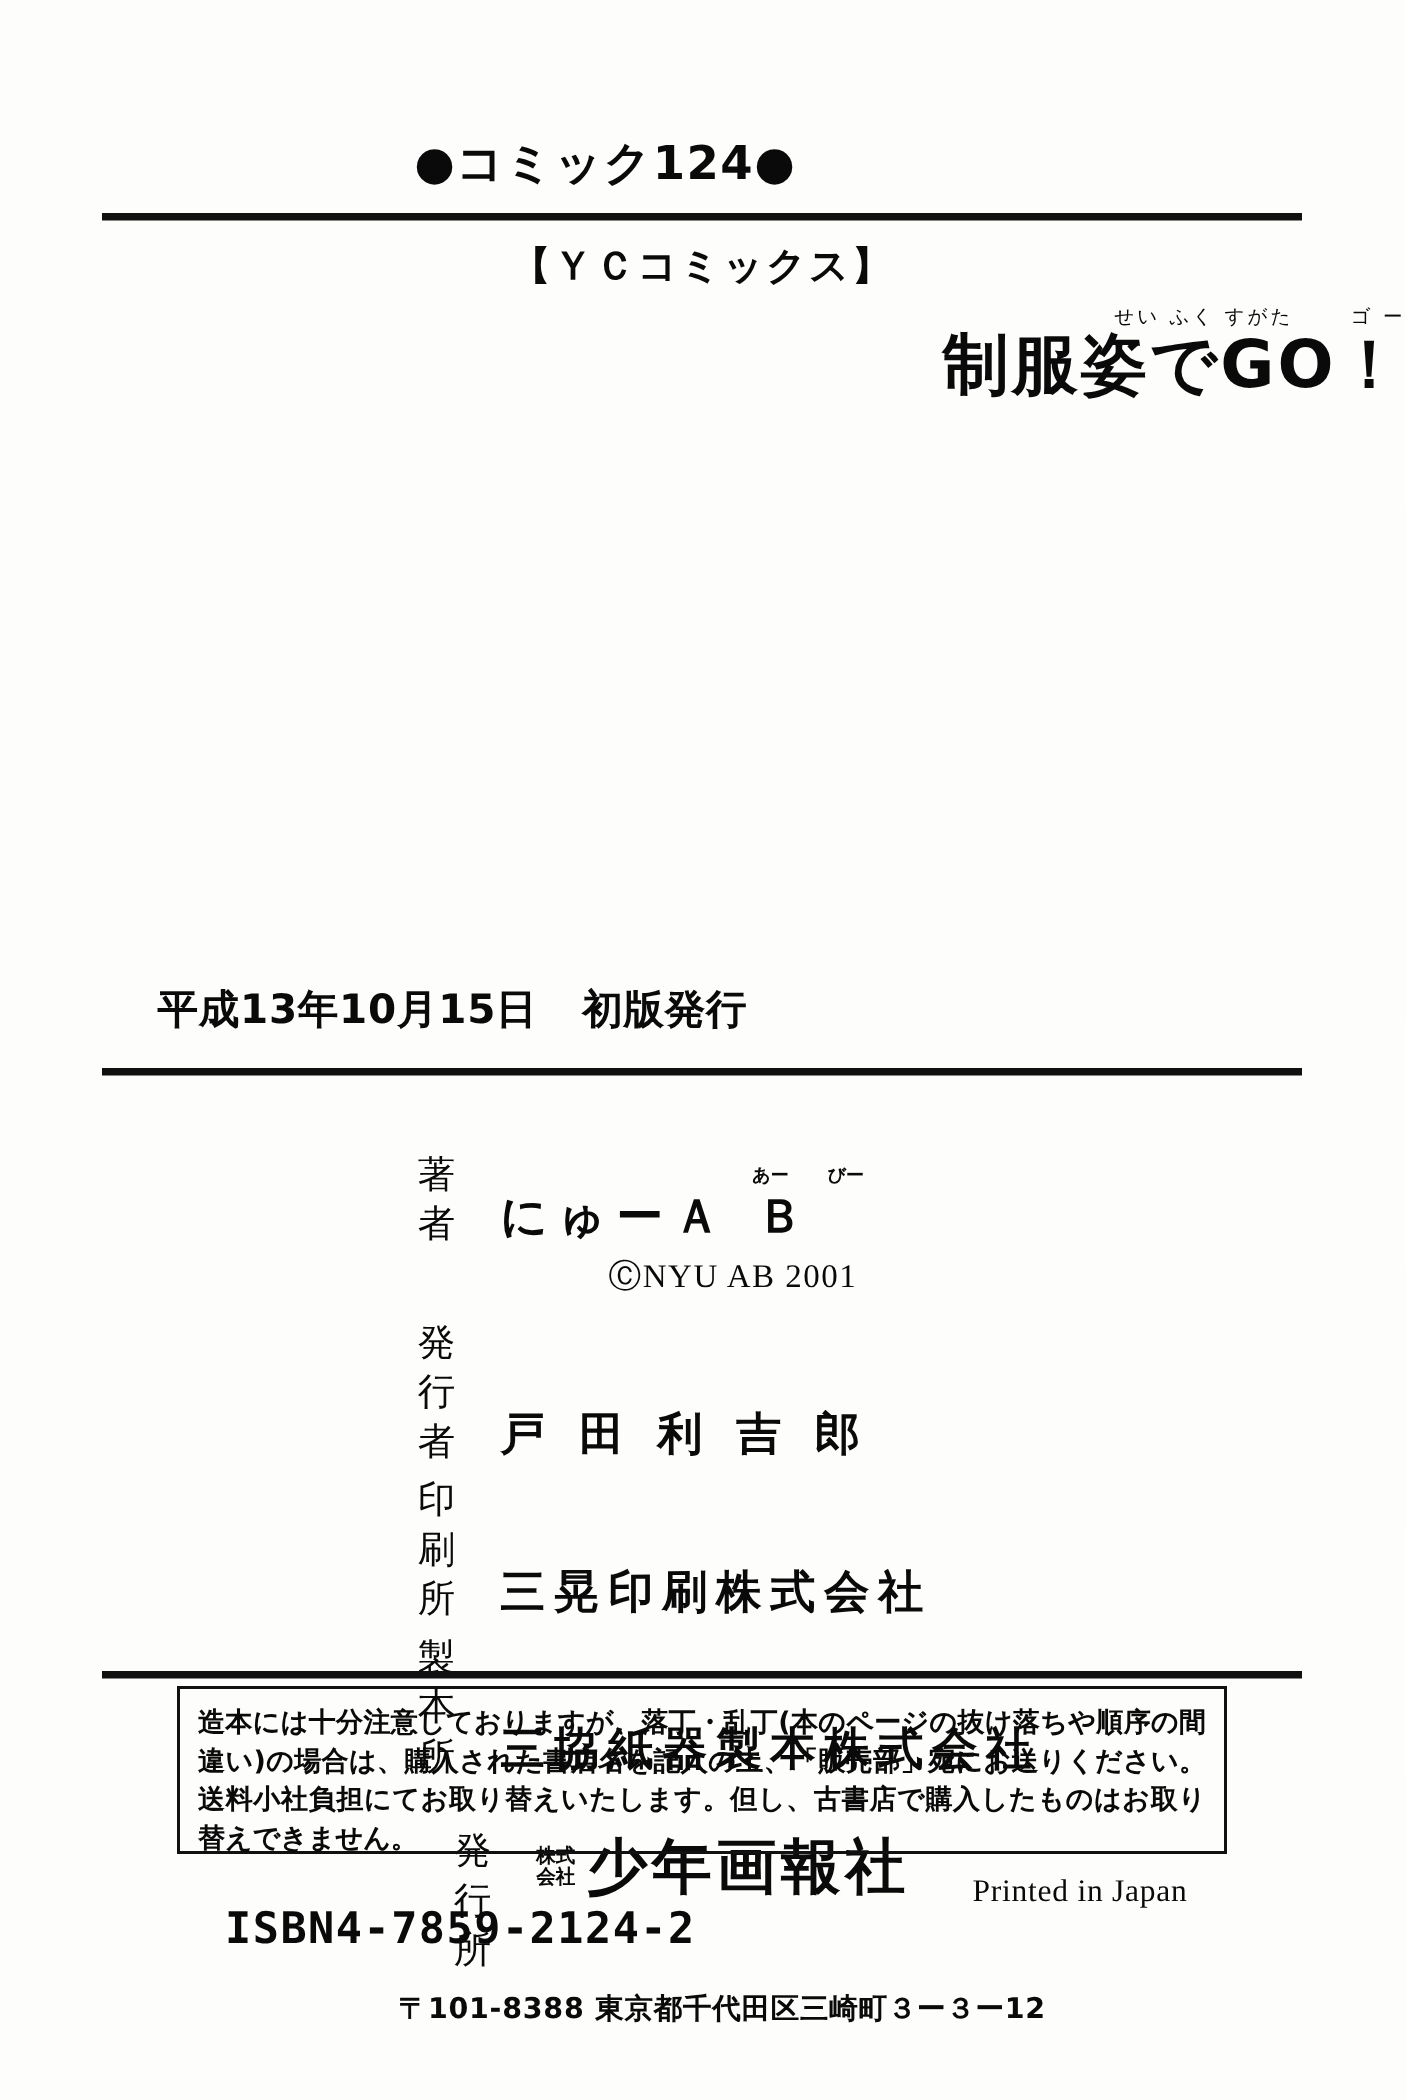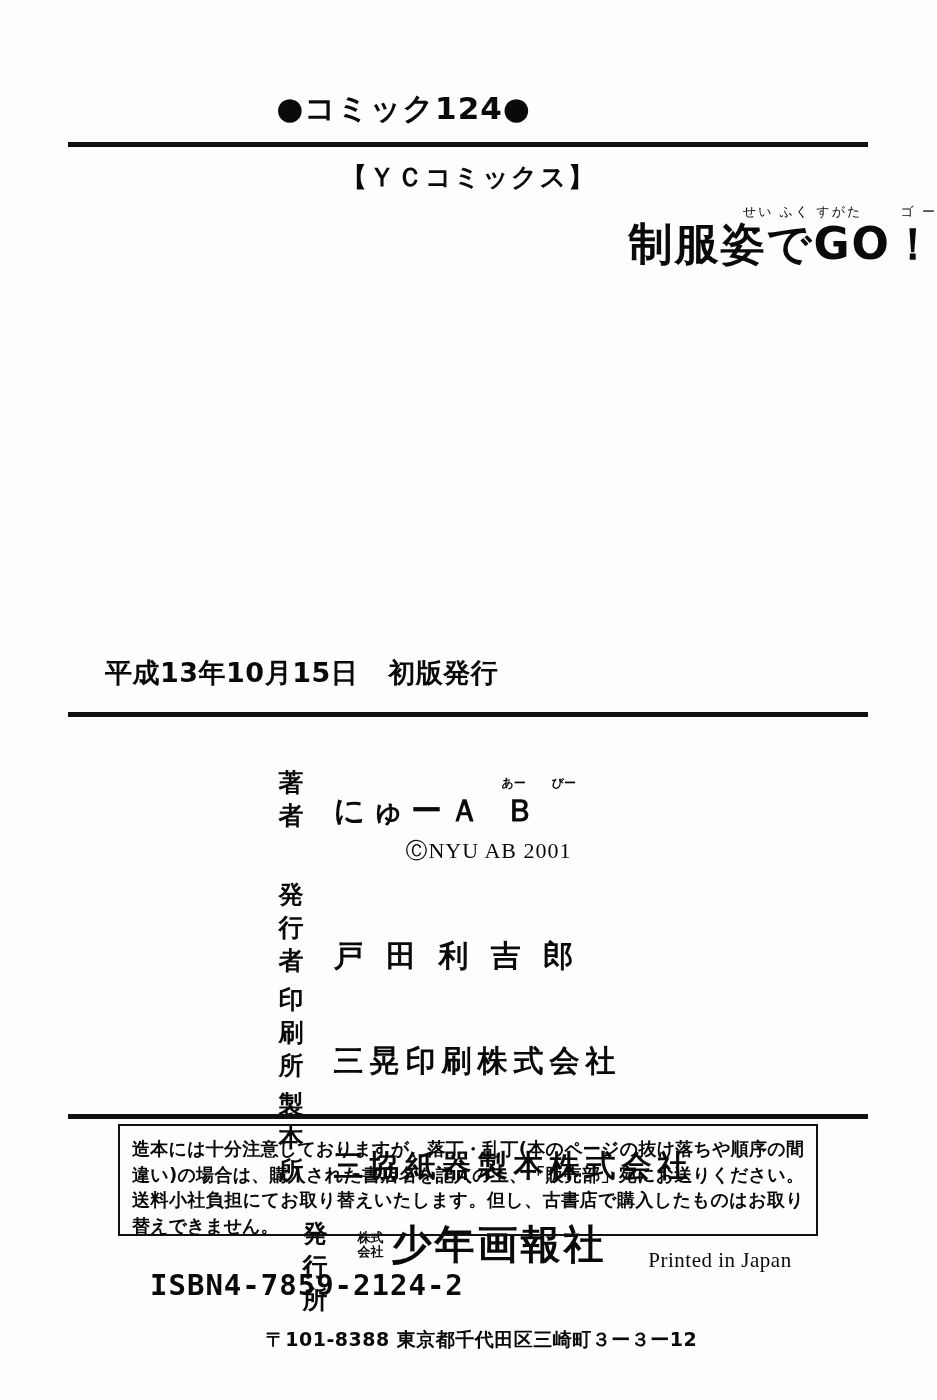--- a/index.html
+++ b/index.html
@@ -98,21 +98,21 @@
   .credit-row {
     display: flex;
     align-items: flex-end;
     justify-content: center;
     margin-bottom: 6px;
   }
   .credit-label {
     width: 150px;
     text-align: left;
     font-size: 25px;
-    font-weight: bold;
+    font-weight: normal;
     letter-spacing: 8px;
     padding-left: 95px;
     box-sizing: border-box;
   }
   .credit-value {
     width: 420px;
     text-align: left;
     font-size: 30px;
     font-weight: bold;
     letter-spacing: 6px;

